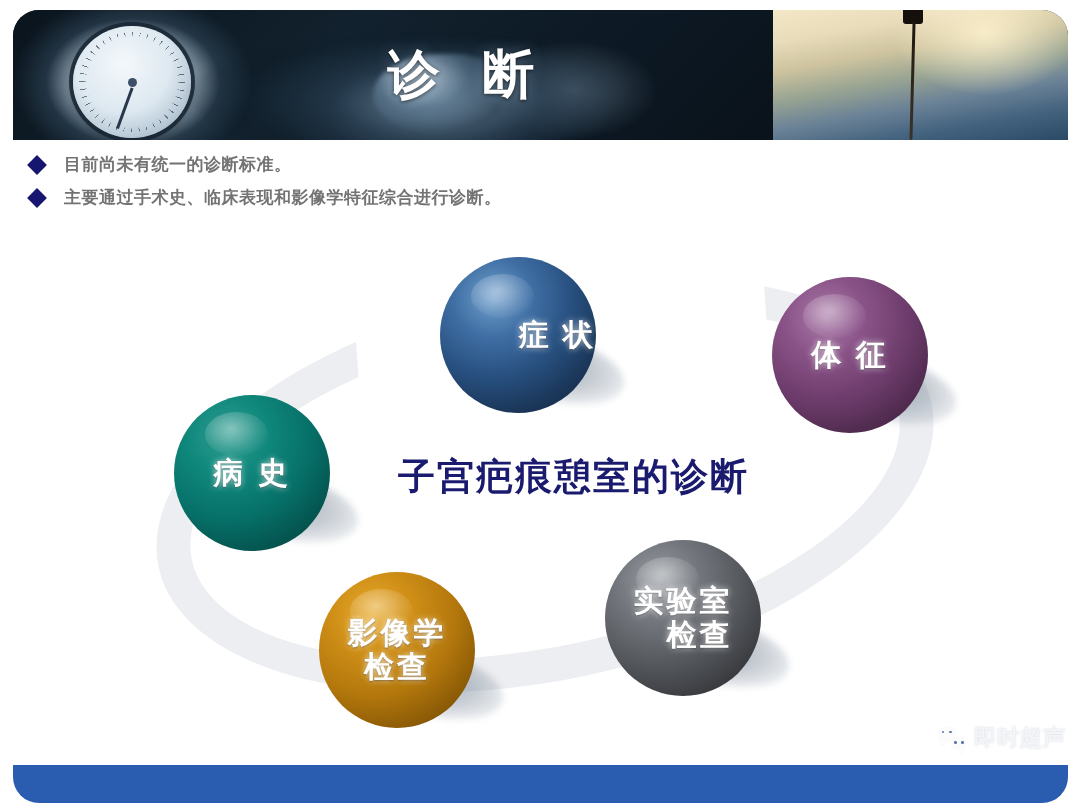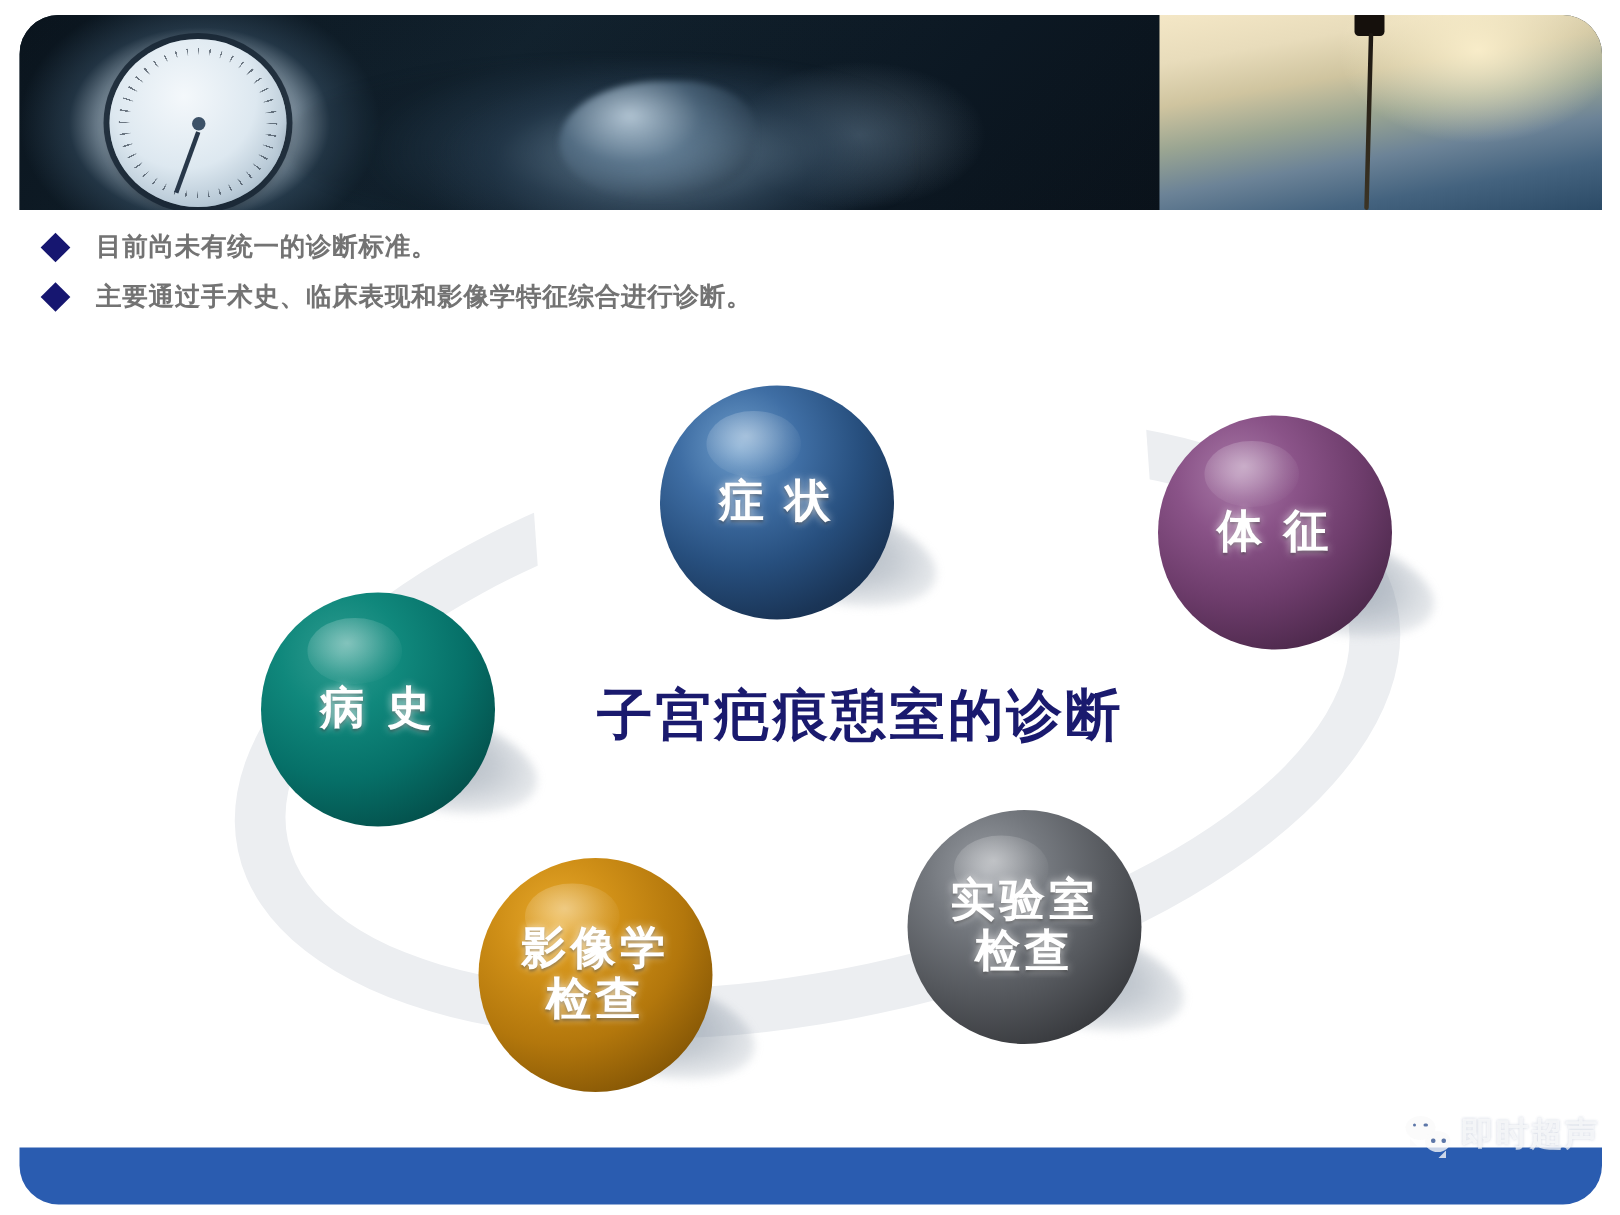--- a/index.html
+++ b/index.html
@@ -147,41 +147,41 @@
     display:flex;align-items:center;justify-content:center;text-align:center;
   }
   .ball-label{
     position:relative;z-index:3;
     color:#ffffff;font-weight:bold;font-size:30px;line-height:1.12;
     letter-spacing:3px;
     text-shadow:0 0 6px rgba(255,255,255,.75), 0 1px 2px rgba(0,0,0,.45);
     white-space:pre-line;
   }
 
-  .ball-symptom{background:radial-gradient(circle at 34% 26%, #6f9ecb 0%, #3f6ea4 26%, #274f7e 52%, #1a3557 76%, #12253e 100%);}
+  .ball-symptom{background:radial-gradient(circle at 34% 26%, #6f9ecb 0%, #3f6ea4 26%, #274f7e 52%, #1a3557 76%, #12253e 100%);justify-content:flex-end;}
   .ball-sign{background:radial-gradient(circle at 34% 26%, #a97aa8 0%, #8a5388 26%, #6d3c6b 54%, #4f2a4e 78%, #3b1f3a 100%);}
   .ball-history{background:radial-gradient(circle at 34% 26%, #2f9c90 0%, #10887c 26%, #067068 54%, #04534e 78%, #033b38 100%);text-align:center;}
   .ball-imaging{background:radial-gradient(circle at 34% 26%, #e8a92c 0%, #cf8f17 26%, #b3770c 54%, #8a5a06 78%, #6a4404 100%);}
-  .ball-lab{background:radial-gradient(circle at 34% 26%, #9a9ea4 0%, #74787e 26%, #55585d 54%, #3a3c40 78%, #2a2c2f 100%);}
+  .ball-lab{background:radial-gradient(circle at 34% 26%, #9a9ea4 0%, #74787e 26%, #55585d 54%, #3a3c40 78%, #2a2c2f 100%);text-align:right;}
 
   .ball:after{
     content:"";position:absolute;left:20%;top:11%;width:40%;height:28%;
     border-radius:50%;
     background:radial-gradient(ellipse at 42% 38%, rgba(255,255,255,0.42) 0%, rgba(255,255,255,0.12) 52%, rgba(255,255,255,0) 80%);
     z-index:2;pointer-events:none;
   }
 
   
   .bottom-bar{
     position:absolute;left:13px;top:765px;width:1055px;height:38px;
     background:#2a5cb0;
     border-radius:0 0 26px 26px;
   }
   .watermark{
-    position:absolute;right:14px;top:741px;
+    position:absolute;right:14px;top:723px;
     display:flex;align-items:center;gap:7px;
     opacity:.82;
   }
   .wechat-icon{position:relative;width:30px;height:24px;flex:none;}
   .wechat-icon .b1{
     position:absolute;left:0;top:0;width:20px;height:16px;border-radius:50%;
     background:rgba(250,250,250,.92);
   }
   .wechat-icon .b1:after{
     content:"";position:absolute;left:3px;bottom:-4px;width:0;height:0;
@@ -219,20 +219,21 @@
         <div class="gauge-needle"></div>
         <div class="gauge-hub"></div>
       </div>
       <div class="cuff"></div>
       <div class="bulb"></div>
     </div>
     <div class="banner-right">
       <div class="iv-plug"></div>
       <div class="iv-tube"></div>
     </div>
+    <div class="banner-title">诊 断</div>
   </div>
 
   <div class="bullets">
     <div class="bullet-row">
       <span class="diamond"></span>
       <span class="bullet-text">目前尚未有统一的诊断标准。</span>
     </div>
     <div class="bullet-row">
       <span class="diamond"></span>
       <span class="bullet-text">主要通过手术史、临床表现和影像学特征综合进行诊断。</span>

